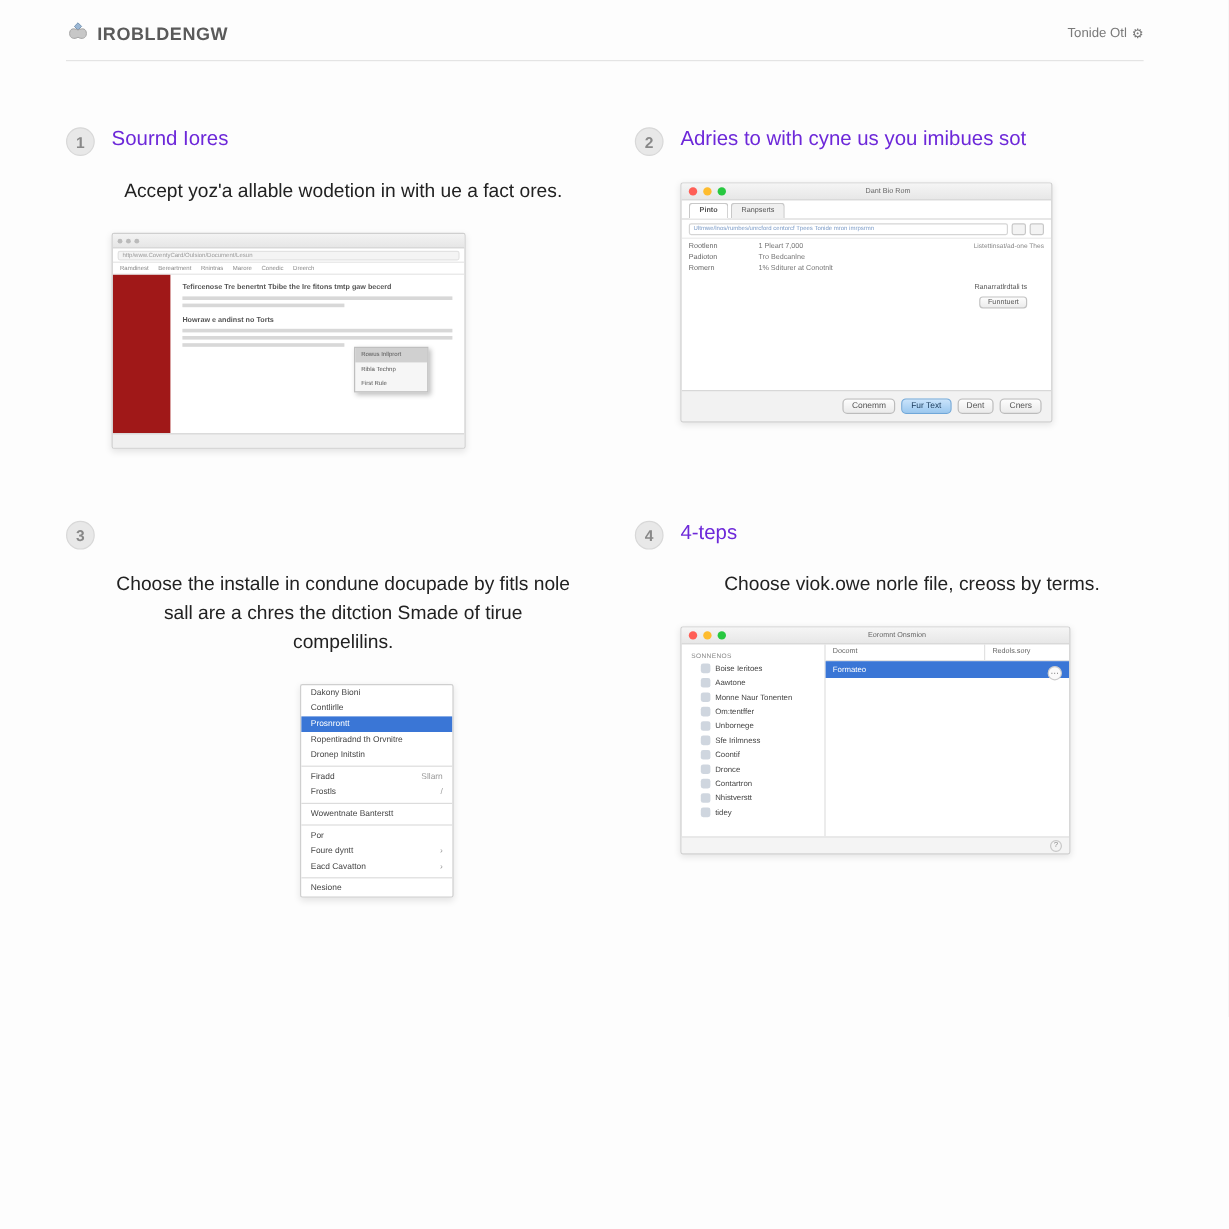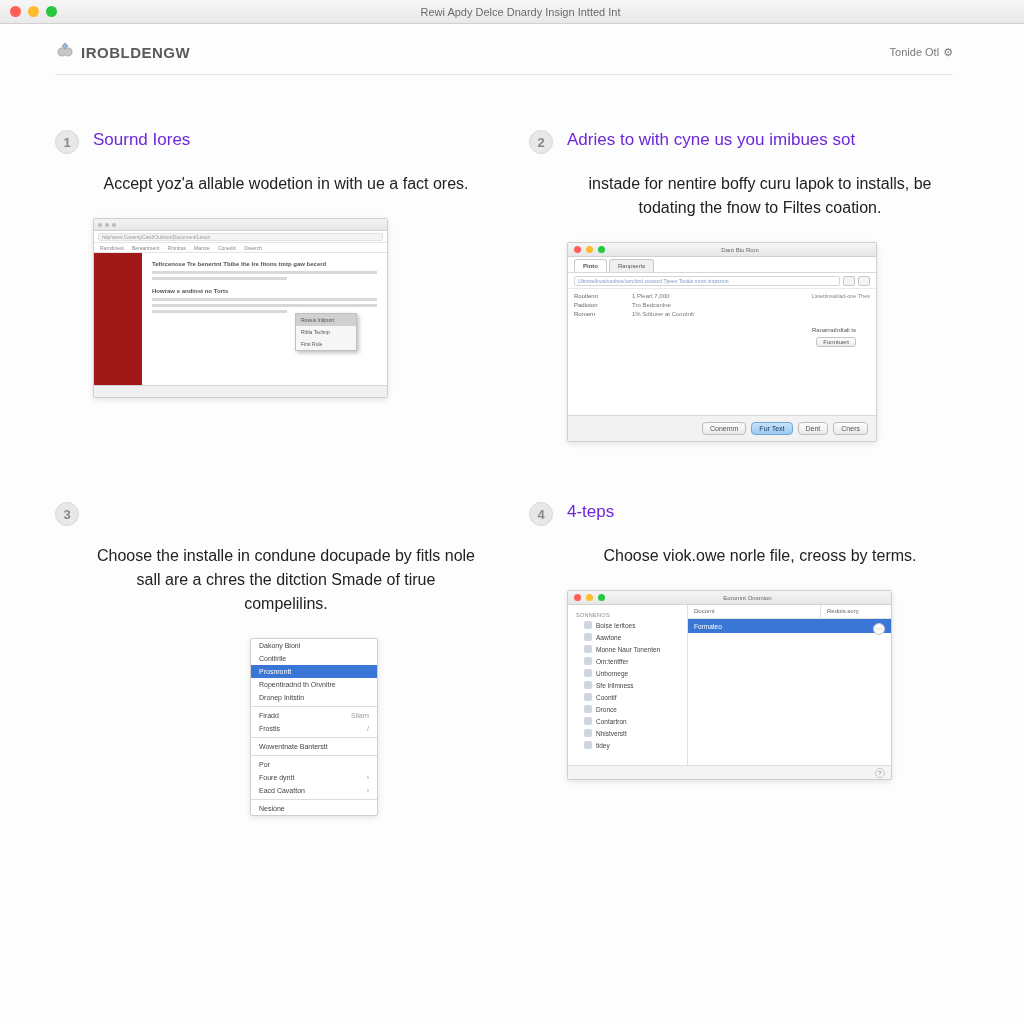--- a/index.html
+++ b/index.html
@@ -91,28 +91,20 @@
 .t4-info { position:absolute; right:6px; top:18px; width:12px; height:12px; border:1px solid #ccc; border-radius:50%; font-size:7px; color:#888; display:flex; align-items:center; justify-content:center; background:#fafafa; }
 .t4-foot { height:14px; border-top:1px solid #e0e0e0; background:#f4f4f4; display:flex; align-items:center; justify-content:flex-end; padding:0 6px; }
 .t4-help { width:10px; height:10px; border:1px solid #c8c8c8; border-radius:50%; font-size:6px; color:#888; display:flex; align-items:center; justify-content:center; }
 
 .step { position: relative; }
 </style>
 </head>
 <body>
 
 <div class="window">
-  <div class="titlebar">
-    <div class="traffic">
-      <span class="tl-close"></span>
-      <span class="tl-min"></span>
-      <span class="tl-max"></span>
-    </div>
-    <div class="titlebar-title">Rewi Apdy Delce Dnardy Insign Intted Int</div>
-  </div>
 
   <div class="page">
     <div class="brand-row">
       <div class="brand">
         <span class="brand-icon">
           <svg width="20" height="20" viewBox="0 0 20 20">
               <path d="M10 1 L13 4 L10 7 L7 4 Z" fill="#9bb7d4" stroke="#6a8aab" stroke-width="0.7"></path>
               <path d="M3 10 C3 6 6 5 10 7 C14 5 17 6 17 10 C17 14 13 15 10 13 C7 15 3 14 3 10 Z" fill="#c7c7c7" stroke="#9a9a9a" stroke-width="0.7"></path>
             </svg>
         </span>
@@ -168,21 +160,20 @@
           </div>
           <div class="t1-status"></div>
         </div>
       </div>
 
       <div class="step">
         <div class="step-head">
           <div class="num">2</div>
           <div class="step-title">Adries to with cyne us you imibues sot</div>
         </div>
-        <div class="step-desc">instade for nentire boffy curu lapok to installs, be todating the fnow to Filtes coation.</div>
         <div class="thumb t2" style="position:relative;">
           <div class="t2-tb">
             <span class="dot" style="background:#ff5f57"></span>
               <span class="dot" style="background:#febc2e"></span>
               <span class="dot" style="background:#28c840"></span>
             <div class="t2-title">Dant Bio Rom</div>
           </div>
           <div class="t2-tabs">
             <div class="t2-tab active">Pinto</div>
             <div class="t2-tab">Ranpserts</div>

